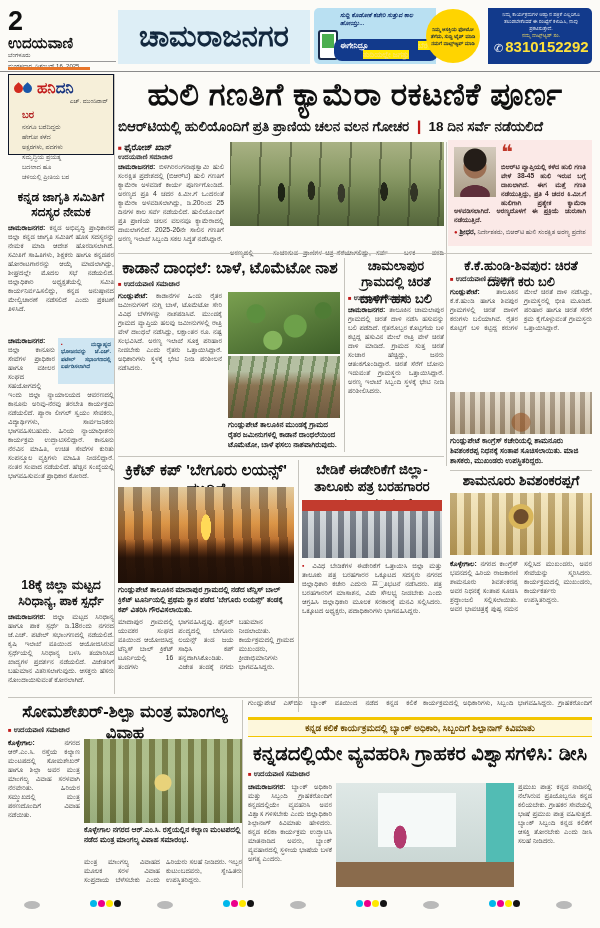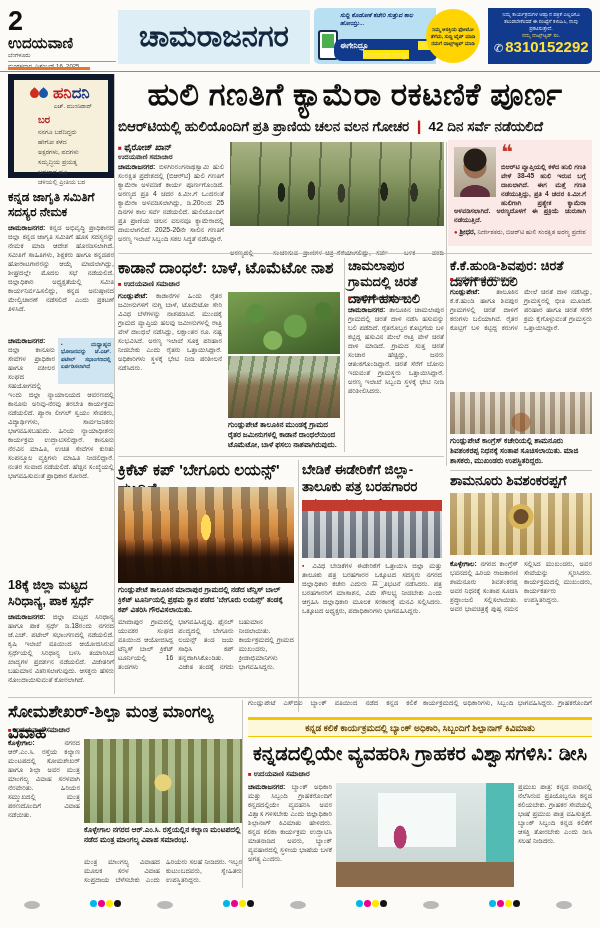--- a/index.html
+++ b/index.html
@@ -3,21 +3,21 @@
 <meta charset="utf-8">
 <style>
   html,body{margin:0;padding:0;background:#e8e6e0;}
   .page{position:relative;width:600px;height:928px;background:#fcfbf7;overflow:hidden;
         font-family:"Liberation Sans","DejaVu Sans",sans-serif;color:#222;}
   .abs{position:absolute;}
   
   .t6{font-size:6.8px;line-height:1.32;text-align:justify;color:#2e2e2e;overflow:hidden;}
   .t6 b{color:#111;}
   .cap{font-size:7.4px;font-weight:bold;line-height:1.32;color:#1d1d1d;overflow:hidden;}
-  .hl{font-weight:bold;color:#101010;line-height:1.25;letter-spacing:0;}
+  .hl{font-weight:bold;color:#101010;line-height:1.25;letter-spacing:0;text-align:center;}
   .agency{font-size:7px;font-weight:bold;color:#222;}
   .agency .sq{color:#c11a1a;font-size:6px;margin-right:2px;}
   .cols2{column-count:2;column-gap:6px;}
   .cols3{column-count:3;column-gap:5px;}
   .vline{position:absolute;width:1px;background:#c6c4bd;}
   .hline{position:absolute;height:1px;background:#c6c4bd;}
   
   .brand{left:8px;top:8px;width:108px;}
   .pagenum{font-size:27px;font-weight:bold;color:#111;line-height:1;}
   .masthead{font-size:15px;font-weight:bold;color:#111;line-height:1.1;}
@@ -39,21 +39,21 @@
       font-size:5.2px;font-weight:bold;color:#13283e;padding:4px;box-sizing:border-box;z-index:2;}
   .adright{margin-left:52px;width:104px;height:56px;background:#123a8c;border-radius:0 5px 5px 0;
       padding:3px 4px 2px 6px;box-sizing:border-box;}
   .adrighttext{font-size:5.2px;color:#fff;line-height:1.3;text-align:center;}
   .adwa{font-size:5.2px;color:#ffe45e;text-align:center;margin-top:1px;}
   .adnum{font-size:15px;font-weight:bold;color:#ffe13a;text-align:left;line-height:1.1;}
   .adnum .ic{font-size:11px;color:#fff;margin-right:2px;}
   .orangebar{left:8px;top:67px;width:82px;height:3px;background:#e8762a;}
   .headrule{left:0;top:71px;width:600px;height:1px;background:#8a8a8a;}
   
-  .hanbox{left:8px;top:74px;width:106px;height:104px;background:#f6efd9;border:6px solid #0f172a;box-sizing:border-box;padding:4px 16px;}
+  .hanbox{left:8px;top:74px;width:106px;height:81px;background:#f6efd9;border:1px solid #0f172a;box-sizing:border-box;padding:4px 5px;}
   .drop{display:inline-block;width:9px;height:9px;border-radius:0 50% 50% 50%;transform:rotate(45deg);}
   .hantitle{font-size:15px;font-weight:bold;line-height:1;}
   .hanauthor{font-size:6px;color:#333;text-align:right;margin-top:1px;}
   .poemtitle{font-size:10px;font-weight:bold;color:#b22222;margin:4px 0 1px 8px;}
   .poemline{font-size:6.4px;color:#3a3a3a;line-height:1.55;margin-left:8px;}
   .sb{left:8px;width:106px;}
   .sbhl1{font-size:12px;} .sbhl2{font-size:12.5px;} 
   .bluebox{float:right;width:56px;height:46px;background:#cfe6f2;margin:1px 0 2px 3px;padding:3px;
       font-size:5.6px;font-weight:bold;color:#14466b;line-height:1.3;box-sizing:border-box;}
   .bluebox .sq{color:#c11a1a;font-size:5px;}
@@ -198,21 +198,21 @@
     </div>
   </div>
 
   <div class="abs sb" style="top:578px">
     <div class="hl sbhl2">18ಕ್ಕೆ ಜಿಲ್ಲಾ ಮಟ್ಟದ ಸಿರಿಧಾನ್ಯ, ಪಾಕ ಸ್ಪರ್ಧೆ</div>
     <div class="t6" style="height:82px;margin-top:4px"><b>ಚಾಮರಾಜನಗರ:</b> <span>ಜಿಲ್ಲಾ ಮಟ್ಟದ ಸಿರಿಧಾನ್ಯ ಹಾಗೂ ಪಾಕ ಸ್ಪರ್ಧೆ ಡಿ.18ರಂದು ನಗರದ ಜೆ.ಎಚ್. ಪಟೇಲ್ ಸಭಾಂಗಣದಲ್ಲಿ ನಡೆಯಲಿದೆ. ಕೃಷಿ ಇಲಾಖೆ ವತಿಯಿಂದ ಆಯೋಜಿಸಿರುವ ಸ್ಪರ್ಧೆಯಲ್ಲಿ ಸಿರಿಧಾನ್ಯ ಬಳಸಿ ತಯಾರಿಸಿದ ಖಾದ್ಯಗಳ ಪ್ರದರ್ಶನ ನಡೆಯಲಿದೆ. ವಿಜೇತರಿಗೆ ಬಹುಮಾನ ವಿತರಿಸಲಾಗುವುದು. ಆಸಕ್ತರು ಹೆಸರು ನೋಂದಾಯಿಸುವಂತೆ ಕೋರಲಾಗಿದೆ.</span></div>
   </div>
 
   <div class="abs hl leadhl" style="left:118px;top:76px;width:474px;text-align:center">ಹುಲಿ ಗಣತಿಗೆ ಕ್ಯಾಮೆರಾ ರಕಟಣಿಕೆ ಪೂರ್ಣ</div>
   <div class="abs subrow" style="left:118px;top:118px;width:470px">
-    <span>ಬಿಆರ್‌ಟಿಯಲ್ಲಿ ಹುಲಿಯೊಂದಿಗೆ ಪ್ರತಿ ಪ್ರಾಣಿಯ ಚಲನ ವಲನ ಗೋಚರ</span><span class="subdiv">❙</span><span>42 ದಿನ ಸರ್ವೆ ನಡೆಯಲಿದೆ</span>
+    <span>ಬಿಆರ್‌ಟಿಯಲ್ಲಿ ಹುಲಿಯೊಂದಿಗೆ ಪ್ರತಿ ಪ್ರಾಣಿಯ ಚಲನ ವಲನ ಗೋಚರ</span><span class="subdiv">❙</span><span>18 ದಿನ ಸರ್ವೆ ನಡೆಯಲಿದೆ</span>
   </div>
 
   <div class="abs" style="left:118px;top:142px;width:106px;height:112px">
     <div class="byline"><span class="sq">■</span> <span>ಫೈರೋಜ್ ಖಾನ್</span></div>
     <div class="subagency">ಉದಯವಾಣಿ ಸಮಾಚಾರ</div>
     <div class="t6" style="height:88px"><b>ಚಾಮರಾಜನಗರ:</b> <span>ಬಿಳಿಗಿರಿರಂಗನಾಥಸ್ವಾಮಿ ಹುಲಿ ಸಂರಕ್ಷಿತ ಪ್ರದೇಶದಲ್ಲಿ (ಬಿಆರ್‌ಟಿ) ಹುಲಿ ಗಣತಿಗೆ ಕ್ಯಾಮೆರಾ ಅಳವಡಿಕೆ ಕಾರ್ಯ ಪೂರ್ಣಗೊಂಡಿದೆ. ಅರಣ್ಯದ ಪ್ರತಿ 4 ಚದರ ಕಿ.ಮೀ.ಗೆ ಒಂದರಂತೆ ಕ್ಯಾಮೆರಾ ಅಳವಡಿಸಲಾಗಿದ್ದು, ಡಿ.20ರಿಂದ 25 ದಿನಗಳ ಕಾಲ ಸರ್ವೆ ನಡೆಯಲಿದೆ. ಹುಲಿಯೊಂದಿಗೆ ಪ್ರತಿ ಪ್ರಾಣಿಯ ಚಲನ ವಲನವೂ ಕ್ಯಾಮೆರಾದಲ್ಲಿ ದಾಖಲಾಗಲಿದೆ. 2025-26ನೇ ಸಾಲಿನ ಗಣತಿಗೆ ಅರಣ್ಯ ಇಲಾಖೆ ಸಿಬ್ಬಂದಿ ಸಕಲ ಸಿದ್ಧತೆ ನಡೆಸಿದ್ದಾರೆ.</span></div>
   </div>
 
   <div class="ph photo-forest" style="left:230px;top:142px;width:214px;height:84px"></div>
   <div class="abs t6 cols3" style="left:230px;top:249px;width:214px;height:10px">ಅರಣ್ಯದಲ್ಲಿ ಸಂಚರಿಸುವ ಪ್ರಾಣಿಗಳ ಚಿತ್ರ ಸೆರೆಯಾಗಲಿದ್ದು, ಸರ್ವೆ ಬಳಿಕ ವರದಿ ಸಿದ್ಧಪಡಿಸಲಾಗುವುದು. ಗಣತಿ ವರದಿ ರಾಷ್ಟ್ರೀಯ ಹುಲಿ ಸಂರಕ್ಷಣಾ ಪ್ರಾಧಿಕಾರಕ್ಕೆ ಸಲ್ಲಿಕೆಯಾಗಲಿದೆ. ಸಿಬ್ಬಂದಿಗೆ ತರಬೇತಿ ನೀಡಲಾಗಿದೆ.</div>

